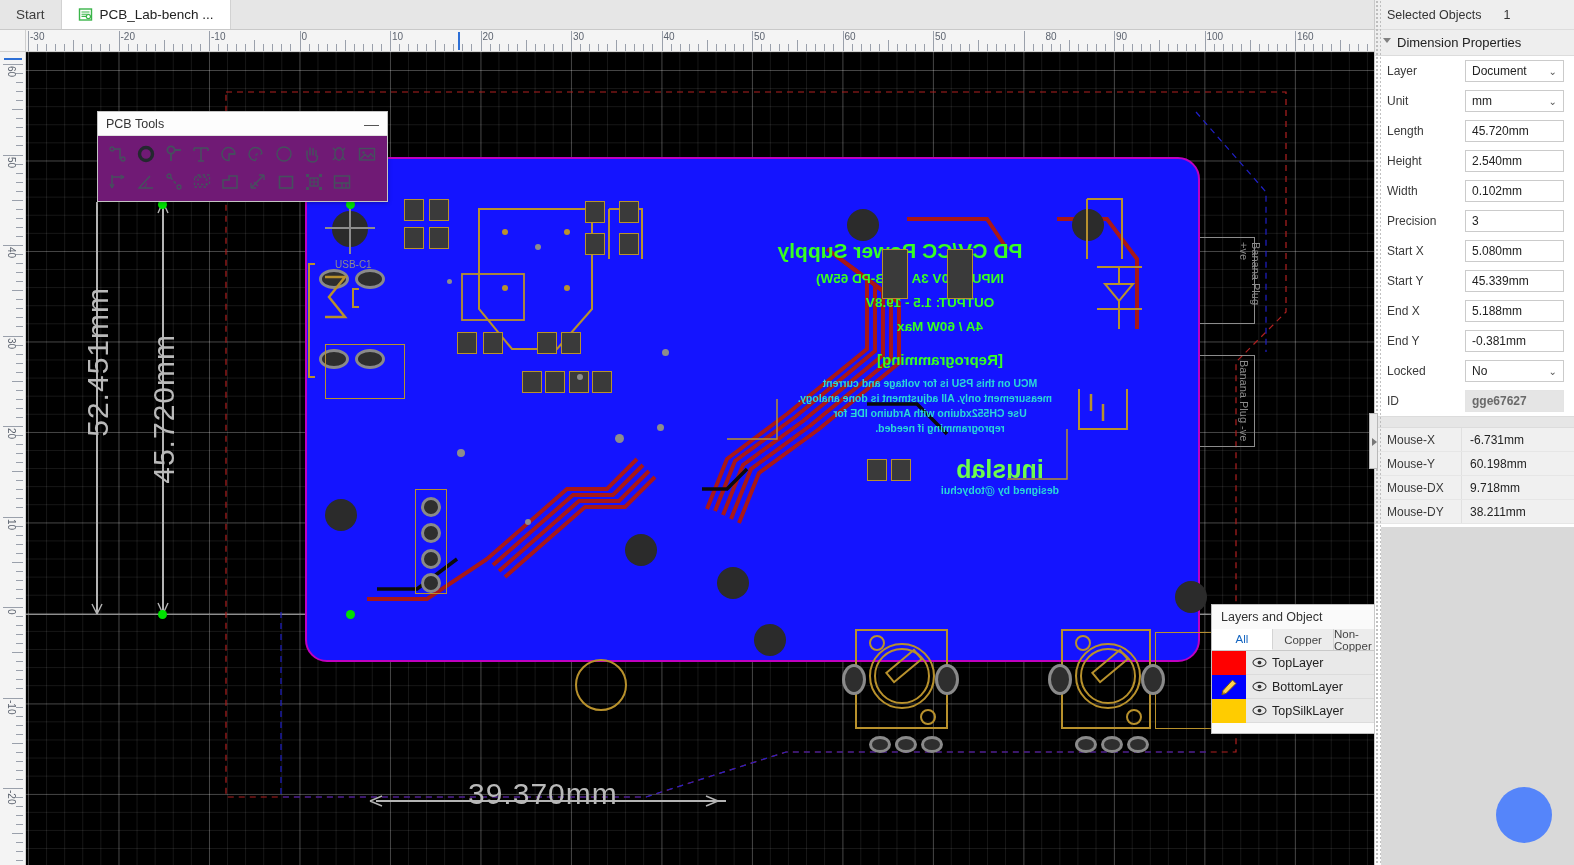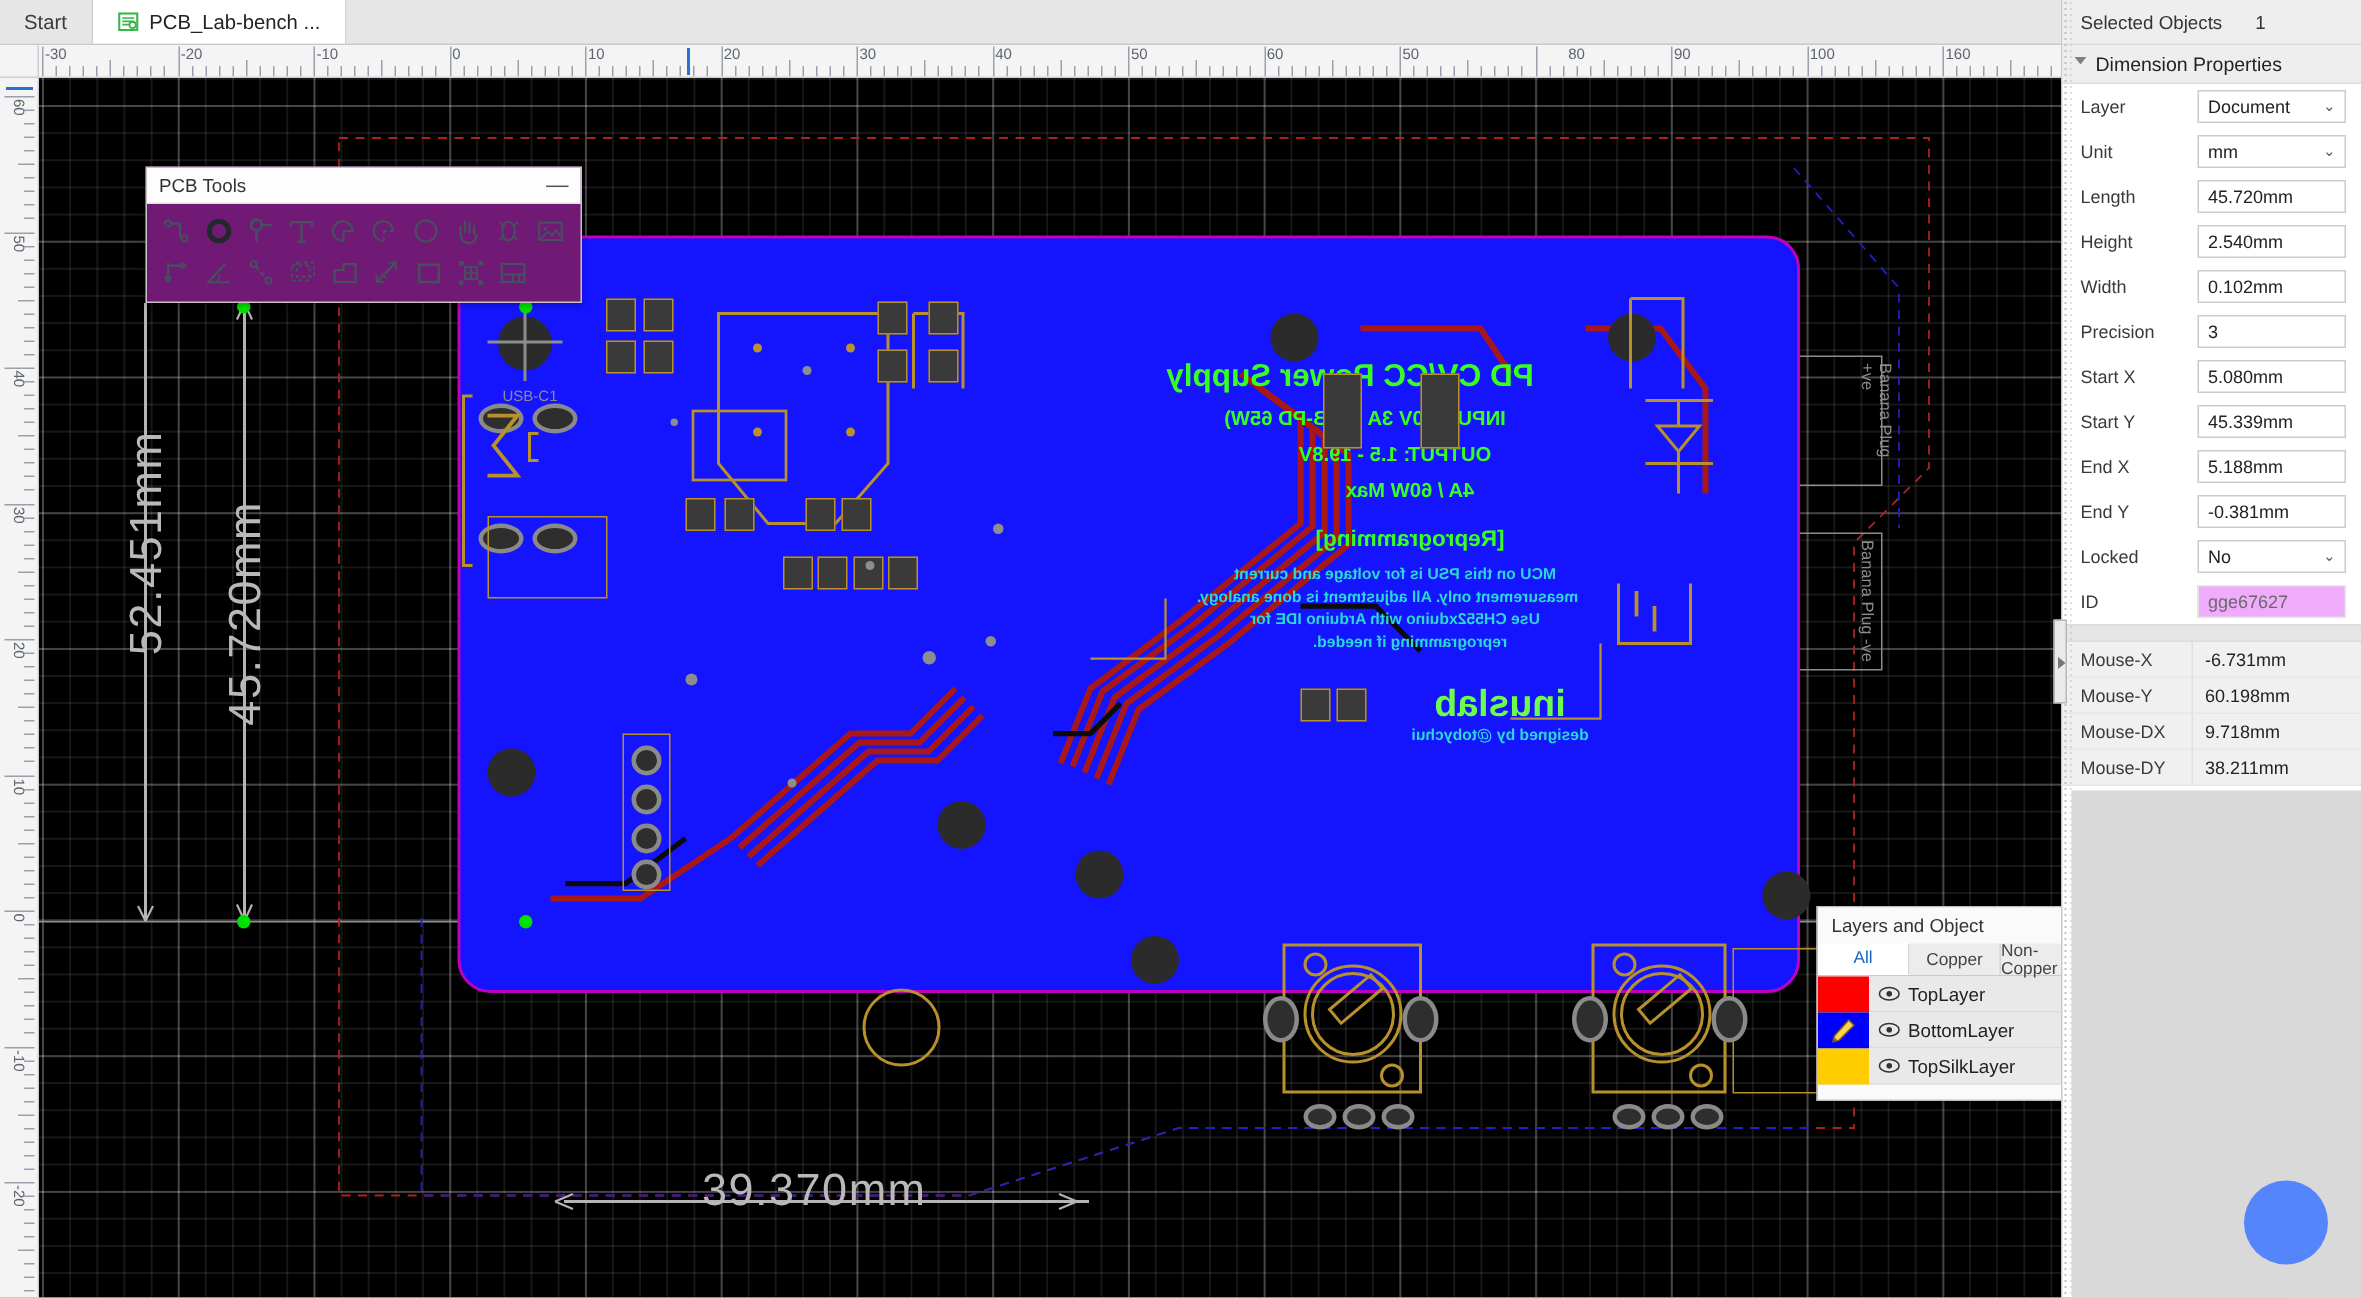--- a/index.html
+++ b/index.html
@@ -139,21 +139,21 @@
     background: #eeeeee; border-bottom: 1px solid #dcdcdc; padding-left: 8px;
     font-size: 13px; color: #222; }
   .caret { width: 0; height: 0; border-left: 5px solid #808080;
     border-top: 4px solid transparent; border-bottom: 4px solid transparent; }
   .caret.open { border-left: 4px solid transparent; border-right: 4px solid transparent;
     border-top: 5px solid #808080; }
   .rp-row { display: flex; align-items: center; height: 30px; padding: 0 10px 0 12px; }
   .rp-label { font-size: 12px; color: #3a3a3a; width: 78px; }
   .rp-field { flex: 1; height: 22px; border: 1px solid #cbcbcb; background: #fff;
     display: flex; align-items: center; padding: 0 6px; font-size: 12px; color: #222; }
-  .rp-field.readonly { background: #f0abfc; color: #6a6a6a; border-color: #e4e4e4; }
+  .rp-field.readonly { background: #e5e5e5; color: #6a6a6a; border-color: #e4e4e4; font-weight: bold; }
   .rp-field.select { justify-content: space-between; }
   .chev { font-size: 10px; color: #555; }
   .rp-sep { height: 12px; background: #e6e6e6; border-top: 1px solid #dcdcdc; border-bottom: 1px solid #dcdcdc; }
   .mouse-row { display: flex; height: 24px; border-bottom: 1px solid #e6e6e6; background: #f0f0f0; }
   .mouse-k { width: 86px; font-size: 12px; color: #3a3a3a; display: flex; align-items: center; padding-left: 12px; }
   .mouse-v { flex: 1; font-size: 12px; color: #222; display: flex; align-items: center;
     padding-left: 8px; background: #f0f0f0; border-left: 1px solid #e0e0e0; }
   .rp-bottom { position: absolute; left: 6px; right: 0; top: 527px; bottom: 0; background: #d9d9d9; }
   .fab { position: absolute; right: 22px; bottom: 22px; width: 56px; height: 56px;
     border-radius: 50%; background: #5585fa; }

